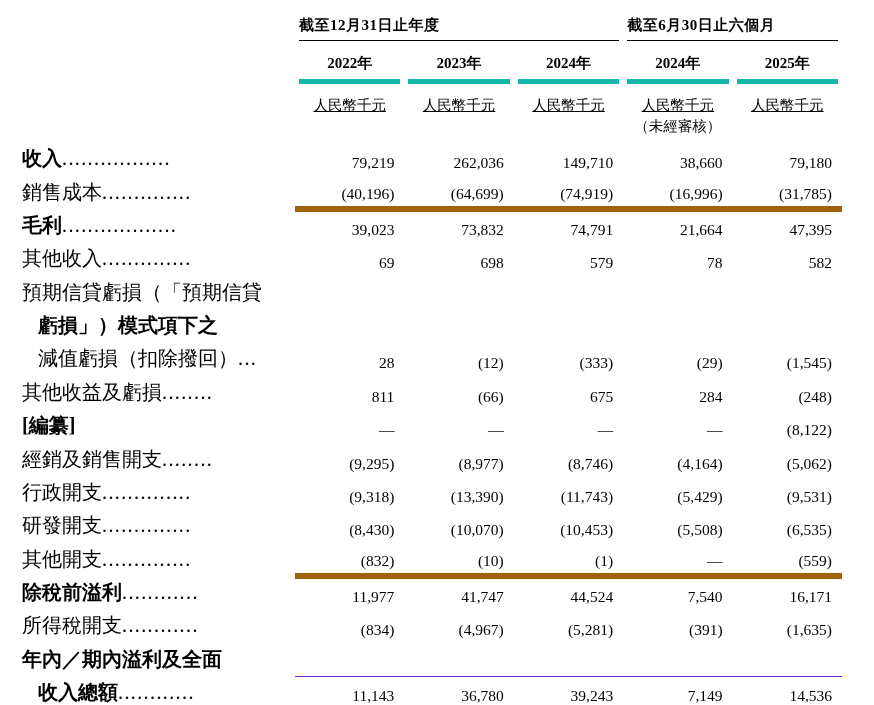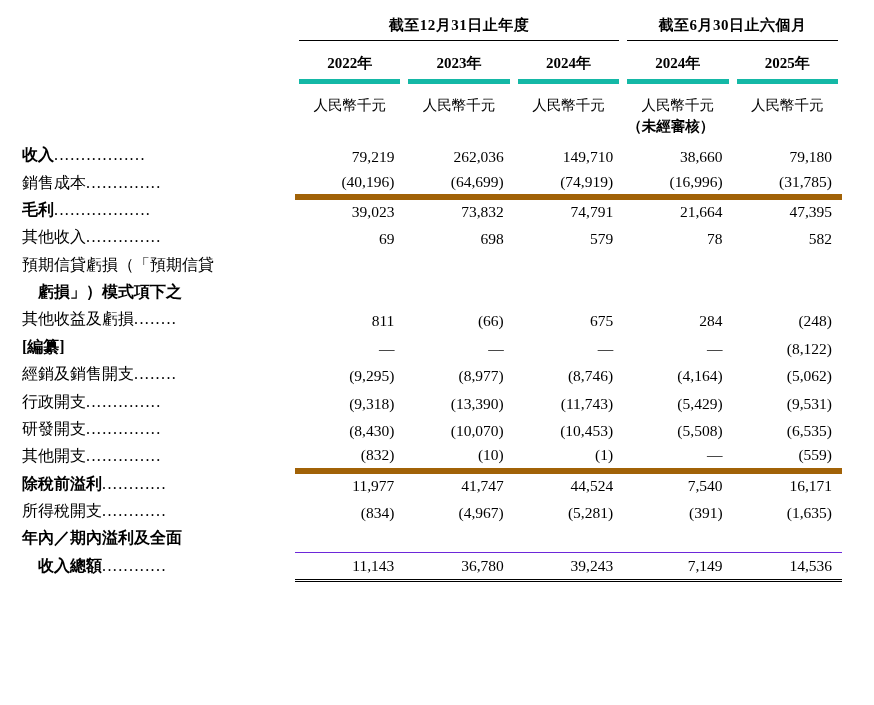--- a/index.html
+++ b/index.html
@@ -26,21 +26,20 @@
     border-collapse: collapse;
     width: 820px;
     margin-left: 22px;
     margin-top: 10px;
     table-layout: fixed;
   }
   table.fin col.lbl { width: 272px; }
   table.fin col.num { width: 109px; }
 
   .hdr-group {
-    text-align: center;
     font-weight: bold;
     font-size: 15px;
     padding: 6px 4px 5px 4px;
     letter-spacing: 0.5px;
   }
   .hdr-group .inner {
     display: block;
     border-bottom: 1.2px solid #000;
     padding-bottom: 5px;
   }
@@ -53,28 +52,30 @@
   .hdr-year .inner {
     display: block;
     border-bottom: 5px solid #14b8a6;
     padding-bottom: 6px;
   }
   .hdr-unit {
     text-align: center;
     font-size: 14.5px;
     padding: 8px 4px 2px 4px;
     font-weight: normal;
+    text-decoration: underline;
   }
   .hdr-unit2 {
+    text-align: center;
     font-size: 14.5px;
     padding: 0 4px 6px 4px;
-    font-weight: bold;
+    font-weight: normal;
   }
   td.lbl {
-    font-size: 16px;
+    font-size: 20px;
     padding: 3.2px 6px 3.2px 0;
     white-space: nowrap;
     vertical-align: bottom;
   }
   td.lbl.bold { font-weight: bold; }
   td.lbl .dots {
     font-weight: normal;
     letter-spacing: 1.4px;
   }
   td.lbl .indent { display: inline-block; width: 16px; }
@@ -199,20 +200,28 @@
 
       <tr>
         <td class="lbl bold"><span class="indent"></span><span>虧損」）模式項下之</span></td>
         <td class="num"></td>
         <td class="num"></td>
         <td class="num"></td>
         <td class="num"></td>
         <td class="num"></td>
       </tr>
 
+      <tr>
+        <td class="lbl"><span class="indent"></span><span>減值虧損（扣除撥回）</span><span class="dots">...</span></td>
+        <td class="num">28</td>
+        <td class="num">(12)</td>
+        <td class="num">(333)</td>
+        <td class="num">(29)</td>
+        <td class="num">(1,545)</td>
+      </tr>
 
       <tr>
         <td class="lbl"><span>其他收益及虧損</span><span class="dots">........</span></td>
         <td class="num">811</td>
         <td class="num">(66)</td>
         <td class="num">675</td>
         <td class="num">284</td>
         <td class="num">(248)</td>
       </tr>
 

